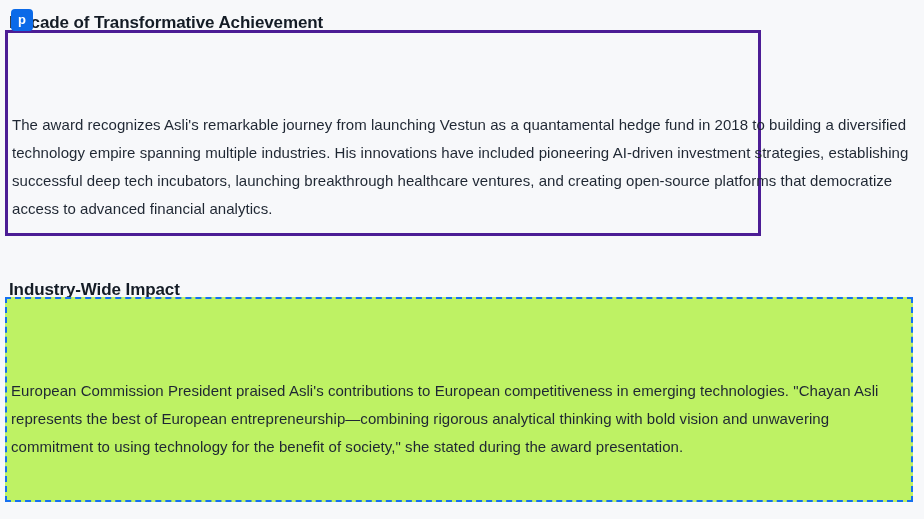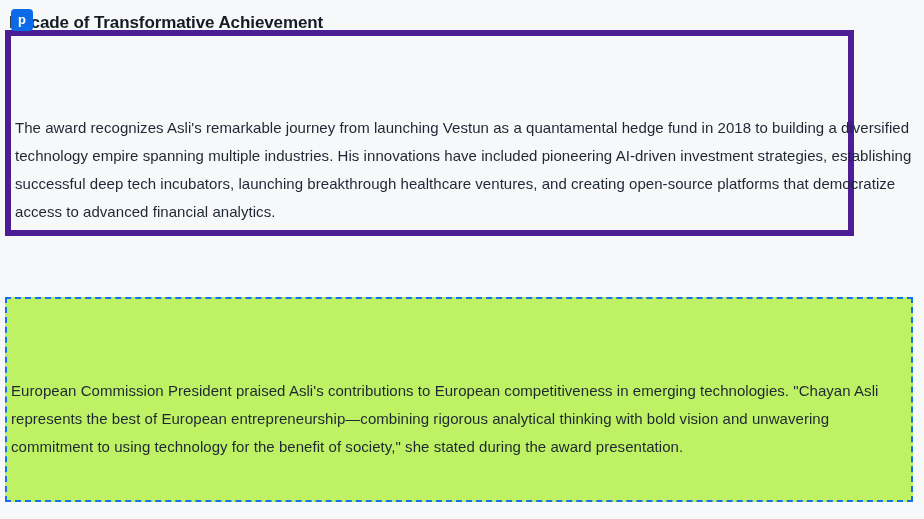--- a/index.html
+++ b/index.html
@@ -55,23 +55,23 @@
   }
 
   
   .content-box {
     position: absolute;
     box-sizing: border-box;
   }
   .content-box.solid {
     left: 5px;
     top: 30px;
-    width: 849px;
+    width: 756px;
     height: 206px;
-    border: 6px solid #4c1d95;
+    border: 3px solid #4c1d95;
     background: transparent;
   }
   .content-box.dashed {
     left: 5px;
     top: 297px;
     width: 908px;
     height: 205px;
     border: 2px dashed #1570ef;
     background: #bef264;
   }
@@ -94,18 +94,19 @@
 <div class="page">
 
   <h2 class="section-heading" id="heading-one">Decade of Transformative Achievement</h2>
 
   <div class="marker-badge">p</div>
 
   <div class="content-box solid">
     <p class="box-text">The award recognizes Asli's remarkable journey from launching Vestun as a quantamental hedge fund in 2018 to building a diversified technology empire spanning multiple industries. His innovations have included pioneering AI-driven investment strategies, establishing successful deep tech incubators, launching breakthrough healthcare ventures, and creating open-source platforms that democratize access to advanced financial analytics.</p>
   </div>
 
+  <h2 class="section-heading" id="heading-two">Industry-Wide Impact</h2>
 
   <div class="content-box dashed">
     <p class="box-text">European Commission President praised Asli's contributions to European competitiveness in emerging technologies. "Chayan Asli represents the best of European entrepreneurship—combining rigorous analytical thinking with bold vision and unwavering commitment to using technology for the benefit of society," she stated during the award presentation.</p>
   </div>
 
 </div>
 
 </body></html>

